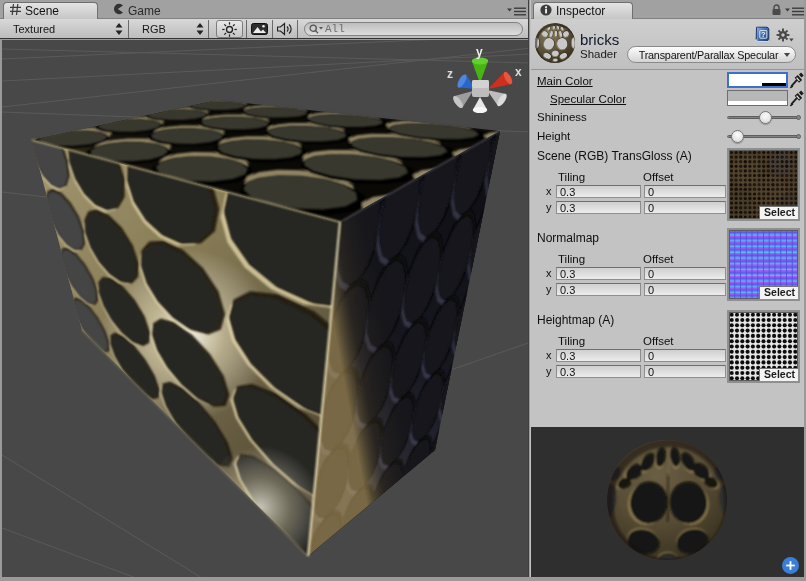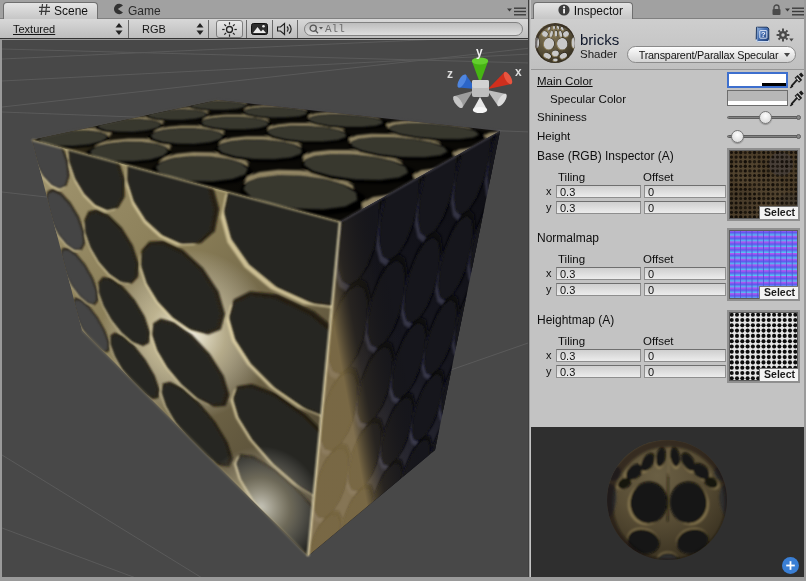--- a/index.html
+++ b/index.html
@@ -1,21 +1,21 @@
 <!DOCTYPE html>
 <html><head>
 <meta charset="utf-8">
 <style>
 * { margin:0; padding:0; box-sizing:border-box; }
 html,body { width:806px; height:581px; overflow:hidden; }
 body { font-family:"Liberation Sans", sans-serif; background:#9a9a9a; position:relative; }
 .abs { position:absolute; }
 
 .tabbar { position:absolute; top:0; height:19px; background:#a1a1a1; border-bottom:1px solid #808080; }
-.tab { position:absolute; top:2px; height:17px; background:linear-gradient(#e4e4e4,#c6c6c6); border:1px solid #6f6f6f; border-bottom:none; border-radius:4px 4px 0 0; font-size:12px; color:#111; display:flex; align-items:center; padding:0 9px 0 6px;justify-content:flex-end; }
+.tab { position:absolute; top:2px; height:17px; background:linear-gradient(#e4e4e4,#c6c6c6); border:1px solid #6f6f6f; border-bottom:none; border-radius:4px 4px 0 0; font-size:12px; color:#111; display:flex; align-items:center; padding:0 9px 0 6px; }
 .tab .ic { margin-right:4px; display:inline-block; }
 .ghosttab { position:absolute; top:2px; height:17px; font-size:12px; color:#2a2a2a; display:flex; align-items:center; }
 
 #toolbar { position:absolute; left:0; top:19px; width:529px; height:20px; background:linear-gradient(#d8d8d8,#bdbdbd); border-bottom:1px solid #333; }
 .tsep { position:absolute; top:1px; height:18px; width:1px; background:#6a6a6a; }
 .ddtext { position:absolute; font-size:11px; color:#151515; top:4px; }
 
 #inspector { position:absolute; left:531px; top:0; width:273px; height:577px; background:#c3c3c3; }
 #insp-tabbar { left:531px; width:273px; }
 .lbl { position:absolute; font-size:11.5px; color:#0e0e0e; }
@@ -56,21 +56,21 @@
     <path d="M0 1.5 L5 1.5 L2.5 4.5 Z" fill="#3c3c3c"></path>
     <g stroke="#3c3c3c" stroke-width="1.4">
         <line x1="7" y1="1.2" x2="19" y2="1.2"></line>
         <line x1="7" y1="4.5" x2="19" y2="4.5"></line>
         <line x1="7" y1="7.8" x2="19" y2="7.8"></line>
       </g>
   </svg>
 </div>
 
 <div id="toolbar">
-  <div class="ddtext" style="left:13px;text-decoration:underline;">Textured</div>
+  <div class="ddtext" style="left:13px;">Textured</div>
   <svg class="abs" style="left:115px;top:4px;" width="8" height="12" viewBox="0 0 8 12">
       <path d="M4 0 L7.5 4.5 L0.5 4.5 Z" fill="#222"></path>
       <path d="M4 12 L7.5 7.5 L0.5 7.5 Z" fill="#222"></path>
     </svg>
   <div class="tsep" style="left:128px;"></div>
   <div class="ddtext" style="left:142px;">RGB</div>
   <svg class="abs" style="left:196px;top:4px;" width="8" height="12" viewBox="0 0 8 12">
       <path d="M4 0 L7.5 4.5 L0.5 4.5 Z" fill="#222"></path>
       <path d="M4 12 L7.5 7.5 L0.5 7.5 Z" fill="#222"></path>
     </svg>
@@ -555,41 +555,41 @@
 <div class="abs" style="left:727px;top:72px;width:61px;height:16px;border:2px solid #3d6fce;background:#fff;">
   <div class="abs" style="left:33px;bottom:0;width:24px;height:3.5px;background:#000;"></div>
 </div>
 <svg class="abs" style="left:789px;top:72px;" width="15" height="17" viewBox="0 0 15 17">
     <line x1="2.4" y1="14.2" x2="8" y2="7.8" stroke="#1c1c1c" stroke-width="1.8"></line>
     <line x1="7.2" y1="4.4" x2="11.6" y2="9.4" stroke="#1c1c1c" stroke-width="4.2"></line>
     <line x1="11" y1="1.4" x2="13.6" y2="4.4" stroke="#1c1c1c" stroke-width="3"></line>
     <path d="M2.8 12.8 L4.4 14.6 L2 16.2 L0.7 16 Z" fill="#1c1c1c"></path>
     <line x1="7.6" y1="5.6" x2="10.4" y2="8.8" stroke="#ececec" stroke-width="1.2"></line>
   </svg>
-<div class="lbl" style="left:550px;top:93px;">Specular Color</div>
+<div class="lbl" style="left:550px;top:93px;text-decoration:underline;">Specular Color</div>
 <div class="abs" style="left:727px;top:90px;width:61px;height:16px;border:1px solid #6d6d6d;background:#b7b7b7;">
   <div class="abs" style="left:0;bottom:0;width:100%;height:4px;background:#fff;"></div>
 </div>
 <svg class="abs" style="left:789px;top:90px;" width="15" height="17" viewBox="0 0 15 17">
     <line x1="2.4" y1="14.2" x2="8" y2="7.8" stroke="#1c1c1c" stroke-width="1.8"></line>
     <line x1="7.2" y1="4.4" x2="11.6" y2="9.4" stroke="#1c1c1c" stroke-width="4.2"></line>
     <line x1="11" y1="1.4" x2="13.6" y2="4.4" stroke="#1c1c1c" stroke-width="3"></line>
     <path d="M2.8 12.8 L4.4 14.6 L2 16.2 L0.7 16 Z" fill="#1c1c1c"></path>
     <line x1="7.6" y1="5.6" x2="10.4" y2="8.8" stroke="#ececec" stroke-width="1.2"></line>
   </svg>
 <div class="lbl" style="left:537px;top:111px;">Shininess</div>
 <div class="slider-track" style="left:727px;top:116px;width:73px;"></div>
 <div class="slider-cap" style="left:796px;top:115px;"></div>
 <div class="slider-knob" style="left:759px;top:111px;"></div>
 <div class="lbl" style="left:537px;top:130px;">Height</div>
 <div class="slider-track" style="left:727px;top:135px;width:73px;"></div>
 <div class="slider-cap" style="left:796px;top:134px;"></div>
 <div class="slider-knob" style="left:731px;top:130px;"></div>
 
-<div class="lbl" style="left:537px;top:149px;font-size:12px;">Base (RGB) Inspector (A)</div>
+<div class="lbl" style="left:537px;top:149px;font-size:12px;">Scene (RGB) TransGloss (A)</div>
 <div class="thumbframe" style="left:727px;top:148px;height:73px;"><svg width="69" height="69" viewBox="0 0 69 69">
       <rect width="69" height="69" fill="#4c3e2a"></rect>
       <circle cx="18" cy="20" r="15" fill="#5c4c36" opacity="0.45"></circle>
       <circle cx="52" cy="14" r="12" fill="#44404a" opacity="0.45"></circle>
       <circle cx="40" cy="42" r="17" fill="#564833" opacity="0.45"></circle>
       <circle cx="12" cy="52" r="13" fill="#46392b" opacity="0.45"></circle>
       <circle cx="60" cy="55" r="12" fill="#3d3730" opacity="0.45"></circle>
       <circle cx="30" cy="62" r="12" fill="#524330" opacity="0.45"></circle>
       <circle cx="2.5" cy="2.5" r="1.5" fill="#120d07" opacity="0.93"></circle>
       <circle cx="7.1" cy="2.5" r="1.6" fill="#120d07" opacity="0.92"></circle>

